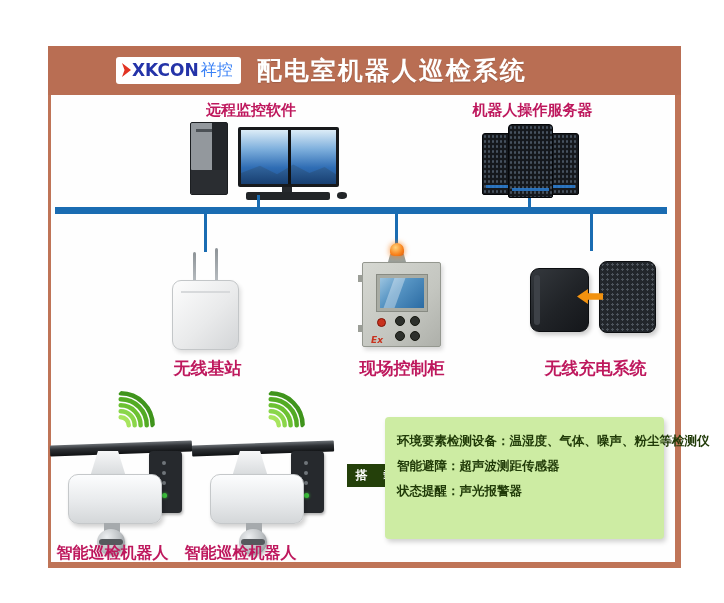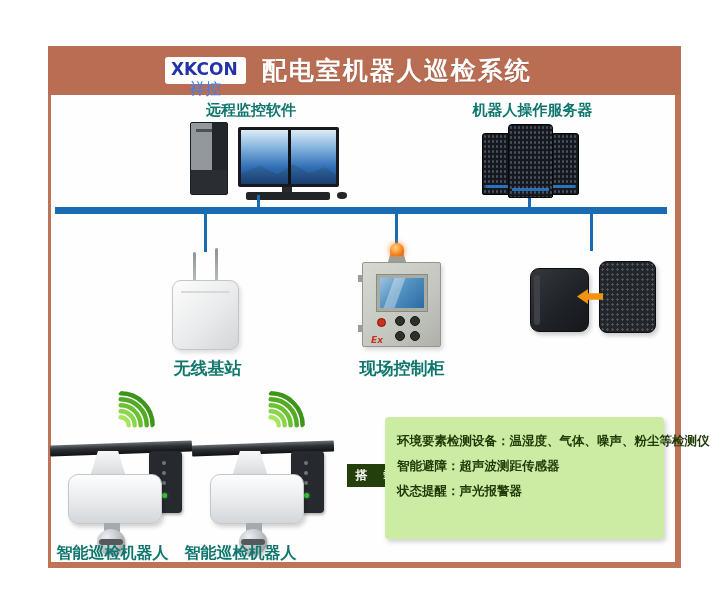--- a/index.html
+++ b/index.html
@@ -6,31 +6,31 @@
   html,body { background:#ffffff; }
   body { font-family:"DejaVu Sans", sans-serif; }
   .canvas { position:relative; width:724px; height:603px; background:#ffffff; overflow:hidden; }
 
   
   .frame { position:absolute; left:48px; top:46px; width:633px; height:522px;
            border:3px solid #bf7457; border-right-width:6px; border-bottom-width:6px; border-top:none;
            background:#fefefe; }
   .header { position:absolute; left:48px; top:46px; width:633px; height:49px;
             background:#b96e53; display:flex; align-items:center; }
-  .logo-box { margin-left:117px; background:#ffffff; border-radius:3px; padding:2px 8px 3px 6px;
-              display:flex; align-items:center; height:27px;flex-direction:column; }
+  .logo-box { margin-left:68px; background:#ffffff; border-radius:3px; padding:2px 8px 3px 6px;
+              display:flex; align-items:center; height:27px; }
   .logo-arrow { width:9px; height:14px; margin-right:1px;
                 background:#e23323; clip-path:polygon(0 0, 100% 50%, 0 100%, 28% 50%); }
   .logo-en { color:#2433a8; font-weight:bold; font-size:17px; letter-spacing:0px; }
   .logo-cn { color:#3b82f6; font-weight:normal; font-size:16px; margin-left:2px; }
   .main-title { color:#ffffff; font-weight:bold; font-size:25px; letter-spacing:2px; margin-left:16px;
                 text-shadow:0 1px 1px rgba(0,0,0,.15); }
 
   
-  .node-label { position:absolute; font-weight:bold; color:#0f766e; text-align:center; white-space:nowrap; }
+  .node-label { position:absolute; font-weight:bold; color:#be185d; text-align:center; white-space:nowrap; }
   .lbl-top { font-size:15px; }
   .lbl-mid { font-size:17px; }
   .lbl-bot { font-size:16px; }
 
   
   .net-h { position:absolute; left:55px; top:207px; width:612px; height:7px; background:#1a6cb2; }
   .net-v { position:absolute; width:3px; background:#1a6cb2; }
 
   
   .pc-tower { position:absolute; left:190px; top:122px; width:38px; height:73px; border-radius:2px;
@@ -224,20 +224,21 @@
   <div>
     <div class="chg-left">
         <div class="edge"></div>
       </div>
     <div class="chg-right"></div>
     <div class="chg-arrow"></div>
   </div>
 
   <div class="node-label lbl-mid" style="left:155px; top:357px; width:105px;">无线基站</div>
   <div class="node-label lbl-mid" style="left:352px; top:357px; width:100px;">现场控制柜</div>
+  <div class="node-label lbl-mid" style="left:538px; top:357px; width:115px;">无线充电系统</div>
 
   <svg class="wifi" style="left:108px; top:391px;" viewBox="0 0 48 44">
     <path d="M18.3 32.3 A8 8 0 0 1 29.7 32.3" fill="none" stroke="#a8e55e" stroke-width="4.5" stroke-linecap="round"></path>
     <path d="M14.1 28.1 A14 14 0 0 1 33.9 28.1" fill="none" stroke="#8ad64a" stroke-width="4.5" stroke-linecap="round"></path>
     <path d="M9.9 23.9 A20 20 0 0 1 38.1 23.9" fill="none" stroke="#6cc132" stroke-width="4.5" stroke-linecap="round"></path>
     <path d="M5.6 19.6 A26 26 0 0 1 42.4 19.6" fill="none" stroke="#53ab24" stroke-width="4.5" stroke-linecap="round"></path>
     <path d="M1.4 15.4 A32 32 0 0 1 46.6 15.4" fill="none" stroke="#3f941c" stroke-width="4.5" stroke-linecap="round"></path>
   </svg>
   <svg class="wifi" style="left:258px; top:391px;" viewBox="0 0 48 44">
     <path d="M18.3 32.3 A8 8 0 0 1 29.7 32.3" fill="none" stroke="#a8e55e" stroke-width="4.5" stroke-linecap="round"></path>

